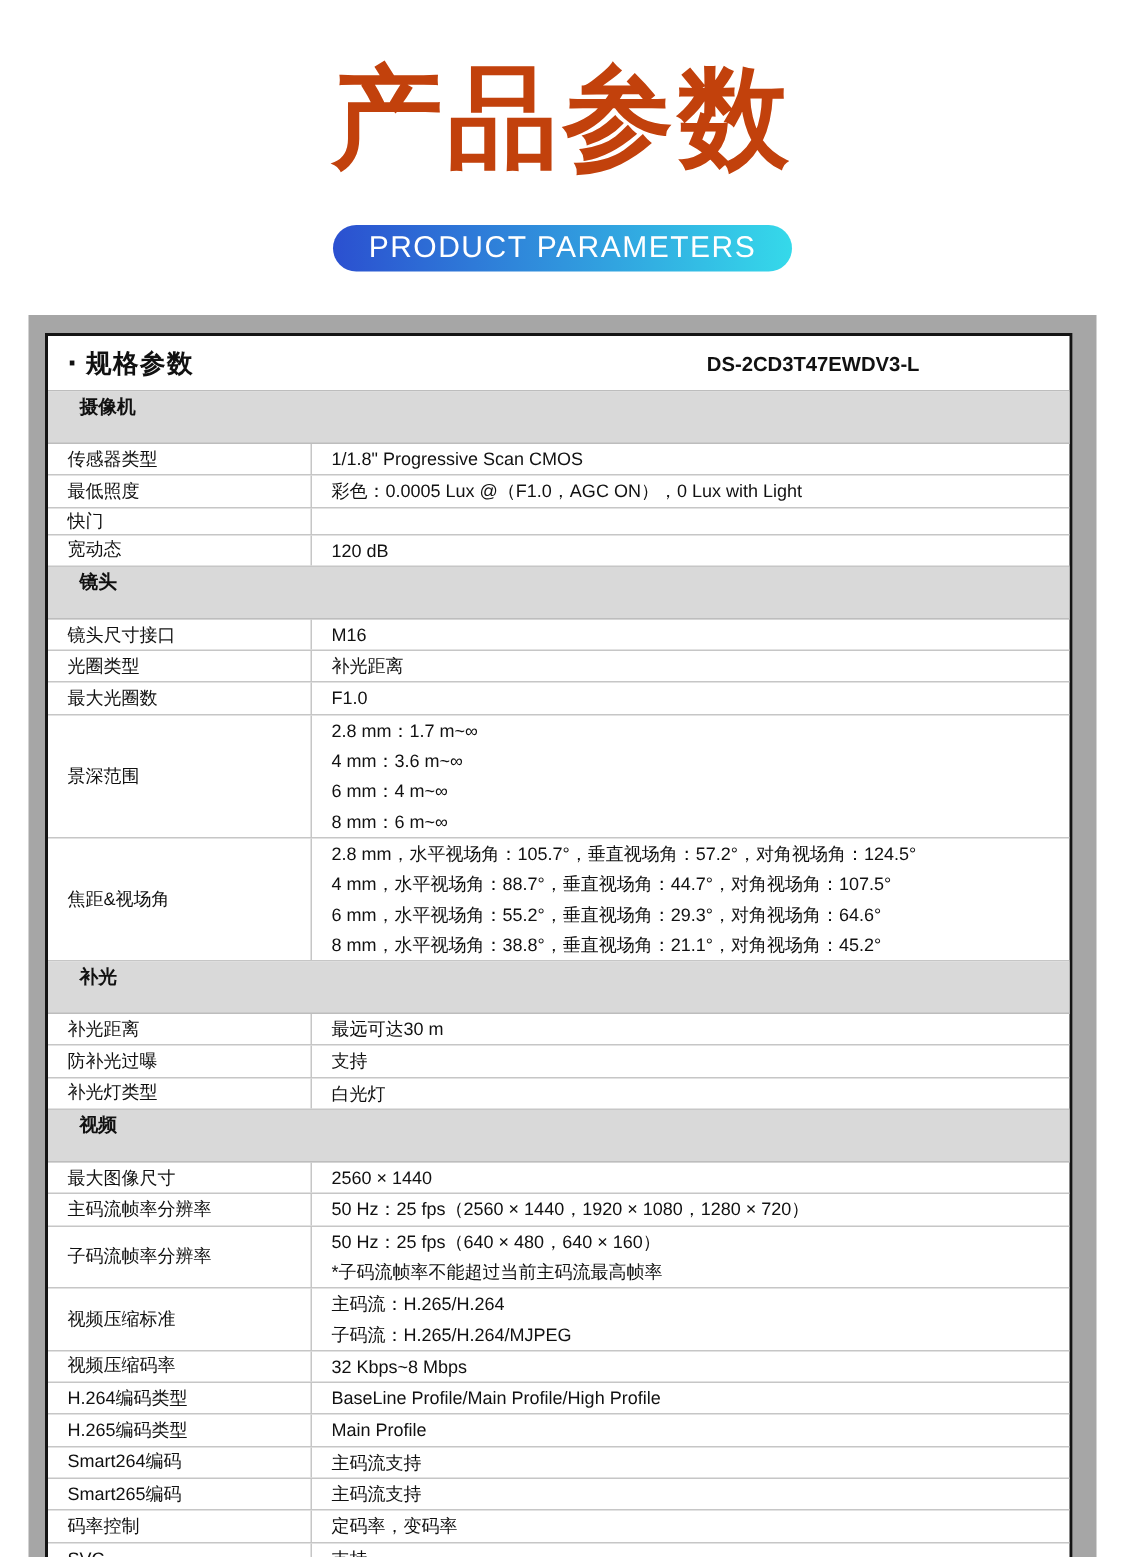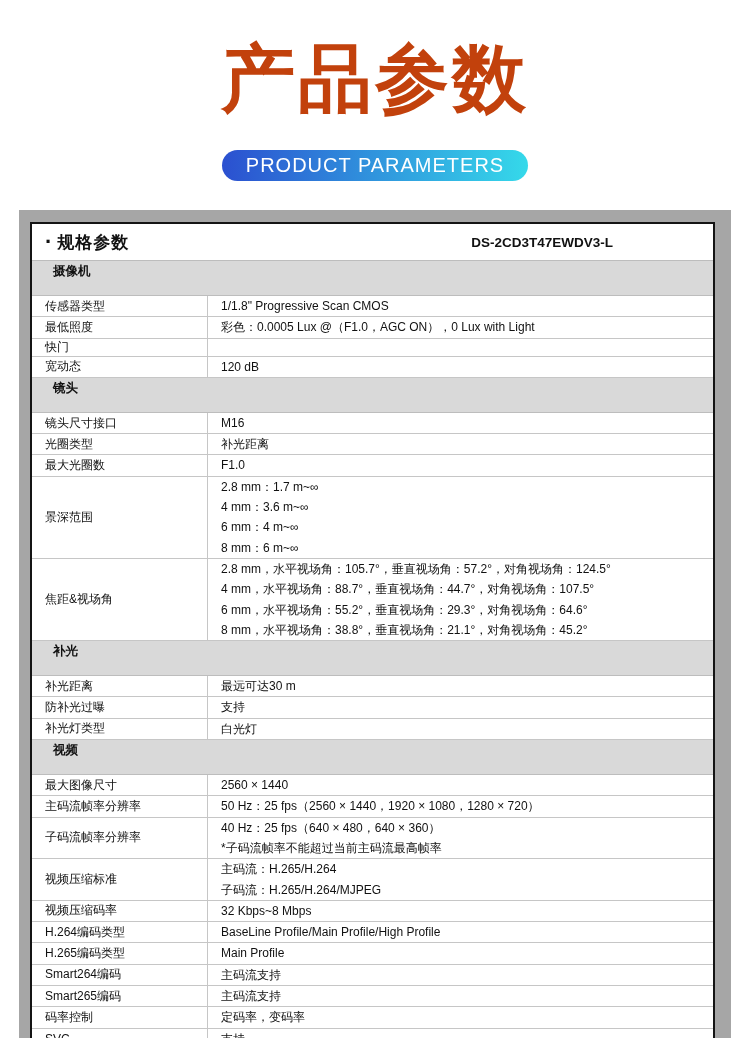--- a/index.html
+++ b/index.html
@@ -172,21 +172,21 @@
         </div>
         <div class="row">
           <div class="cell label">主码流帧率分辨率</div>
           <div class="cell value">
             <div class="vline">50 Hz：25 fps（2560 × 1440，1920 × 1080，1280 × 720）</div>
           </div>
         </div>
         <div class="row">
           <div class="cell label">子码流帧率分辨率</div>
           <div class="cell value">
-            <div class="vline">40 Hz：25 fps（640 × 480，640 × 360）</div>
+            <div class="vline">50 Hz：25 fps（640 × 480，640 × 160）</div>
             <div class="vline">*子码流帧率不能超过当前主码流最高帧率</div>
           </div>
         </div>
         <div class="row">
           <div class="cell label">视频压缩标准</div>
           <div class="cell value">
             <div class="vline">主码流：H.265/H.264</div>
             <div class="vline">子码流：H.265/H.264/MJPEG</div>
           </div>
         </div>

